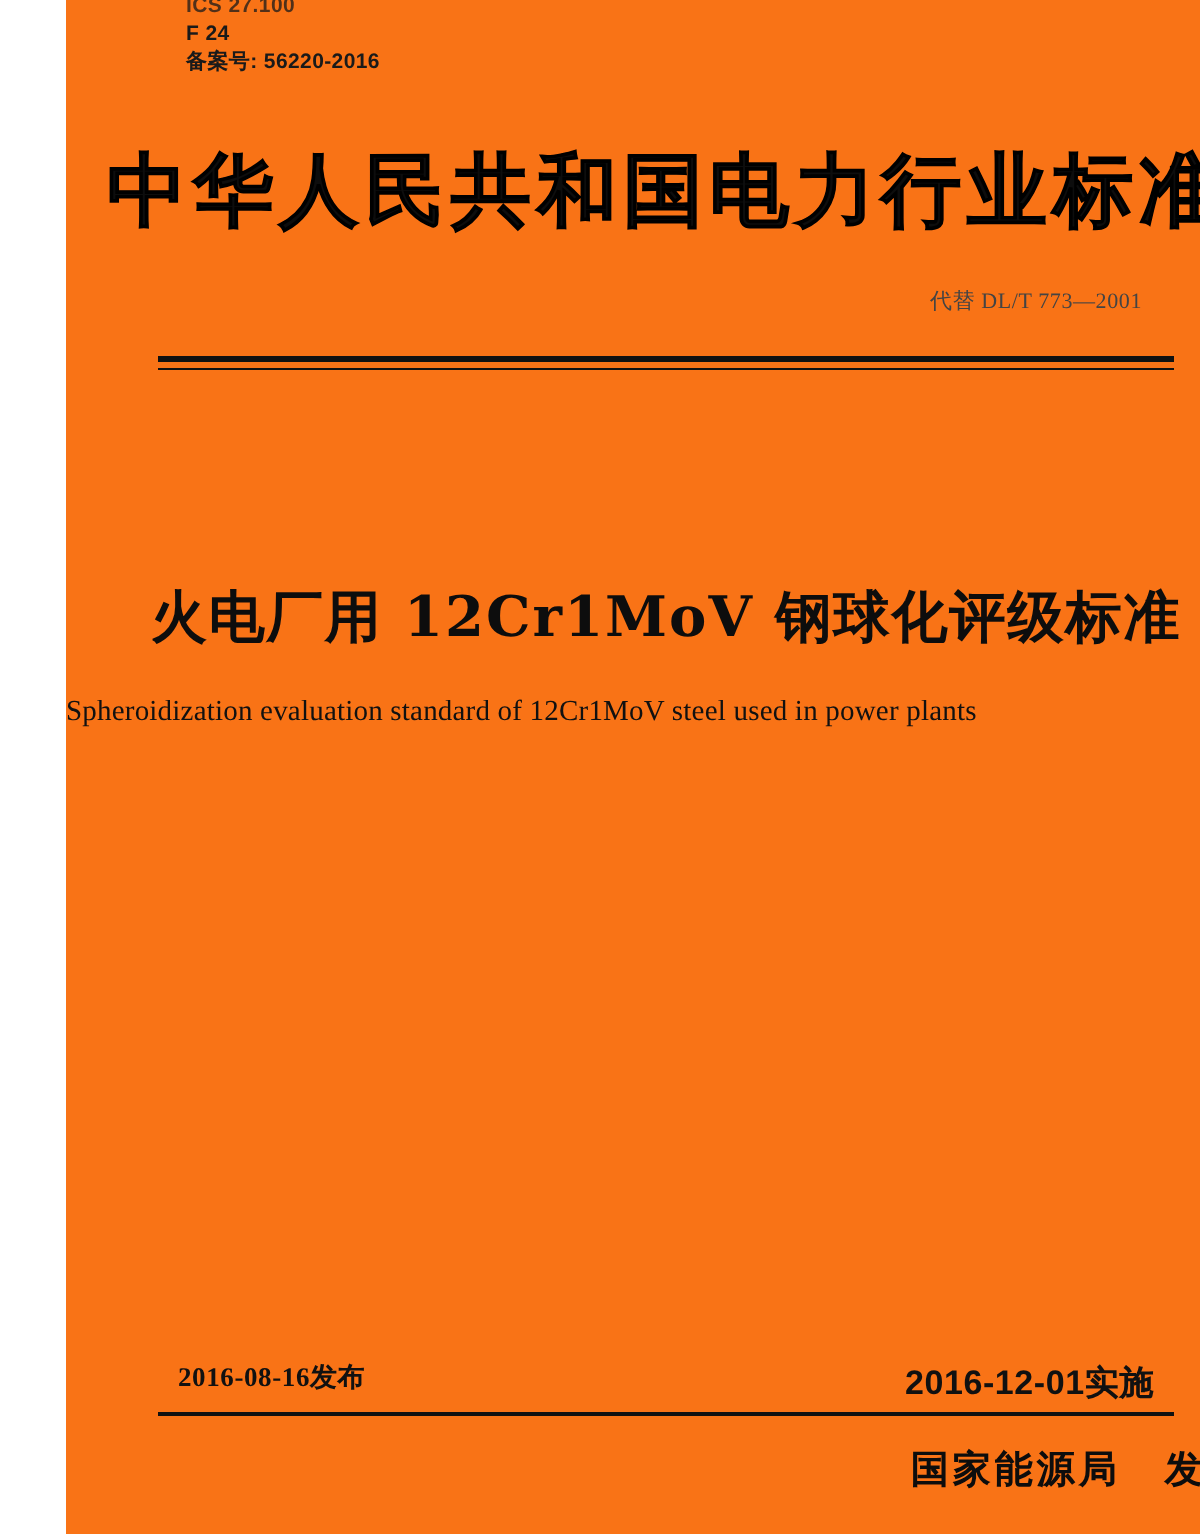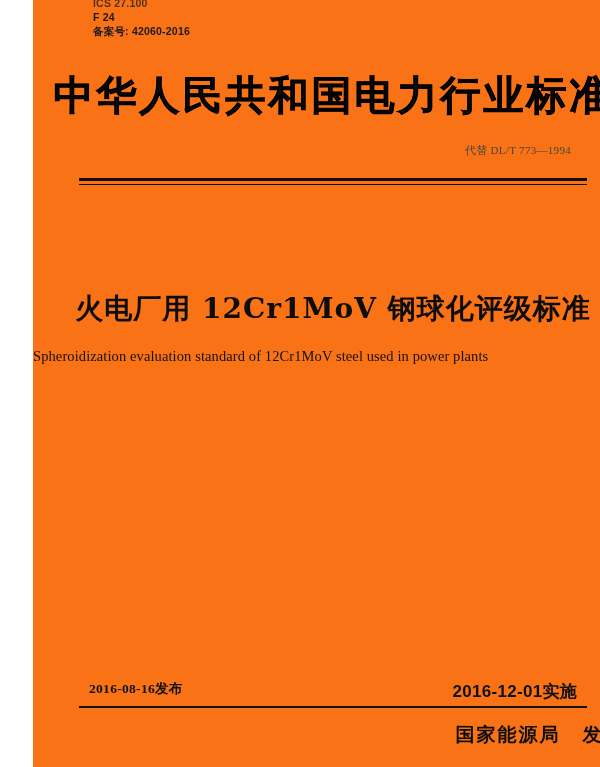--- a/index.html
+++ b/index.html
@@ -171,28 +171,28 @@
   }
 </style>
 </head>
 <body>
 
 <div class="page">
 
   <div class="codes">
     <div class="code-ics">ICS 27.100</div>
     <div>F 24</div>
-    <div>备案号: 42060-2016</div>
+    <div>备案号: 56220-2016</div>
   </div>
 
 
   <div class="main-title">中华人民共和国电力行业标准</div>
 
   <div class="std-no">
-    <div class="replaces">代替 DL/T 773—1994</div>
+    <div class="replaces">代替 DL/T 773—2001</div>
   </div>
 
   <div class="rule rule-top"></div>
   <div class="rule rule-thin"></div>
 
   <div class="doc-title-cn">火电厂用 12Cr1MoV 钢球化评级标准</div>
   <div class="doc-title-en">Spheroidization evaluation standard of 12Cr1MoV steel used in power plants</div>
 
   <div class="footer-left">2016-08-16发布</div>
   <div class="footer-right">2016-12-01实施</div>

